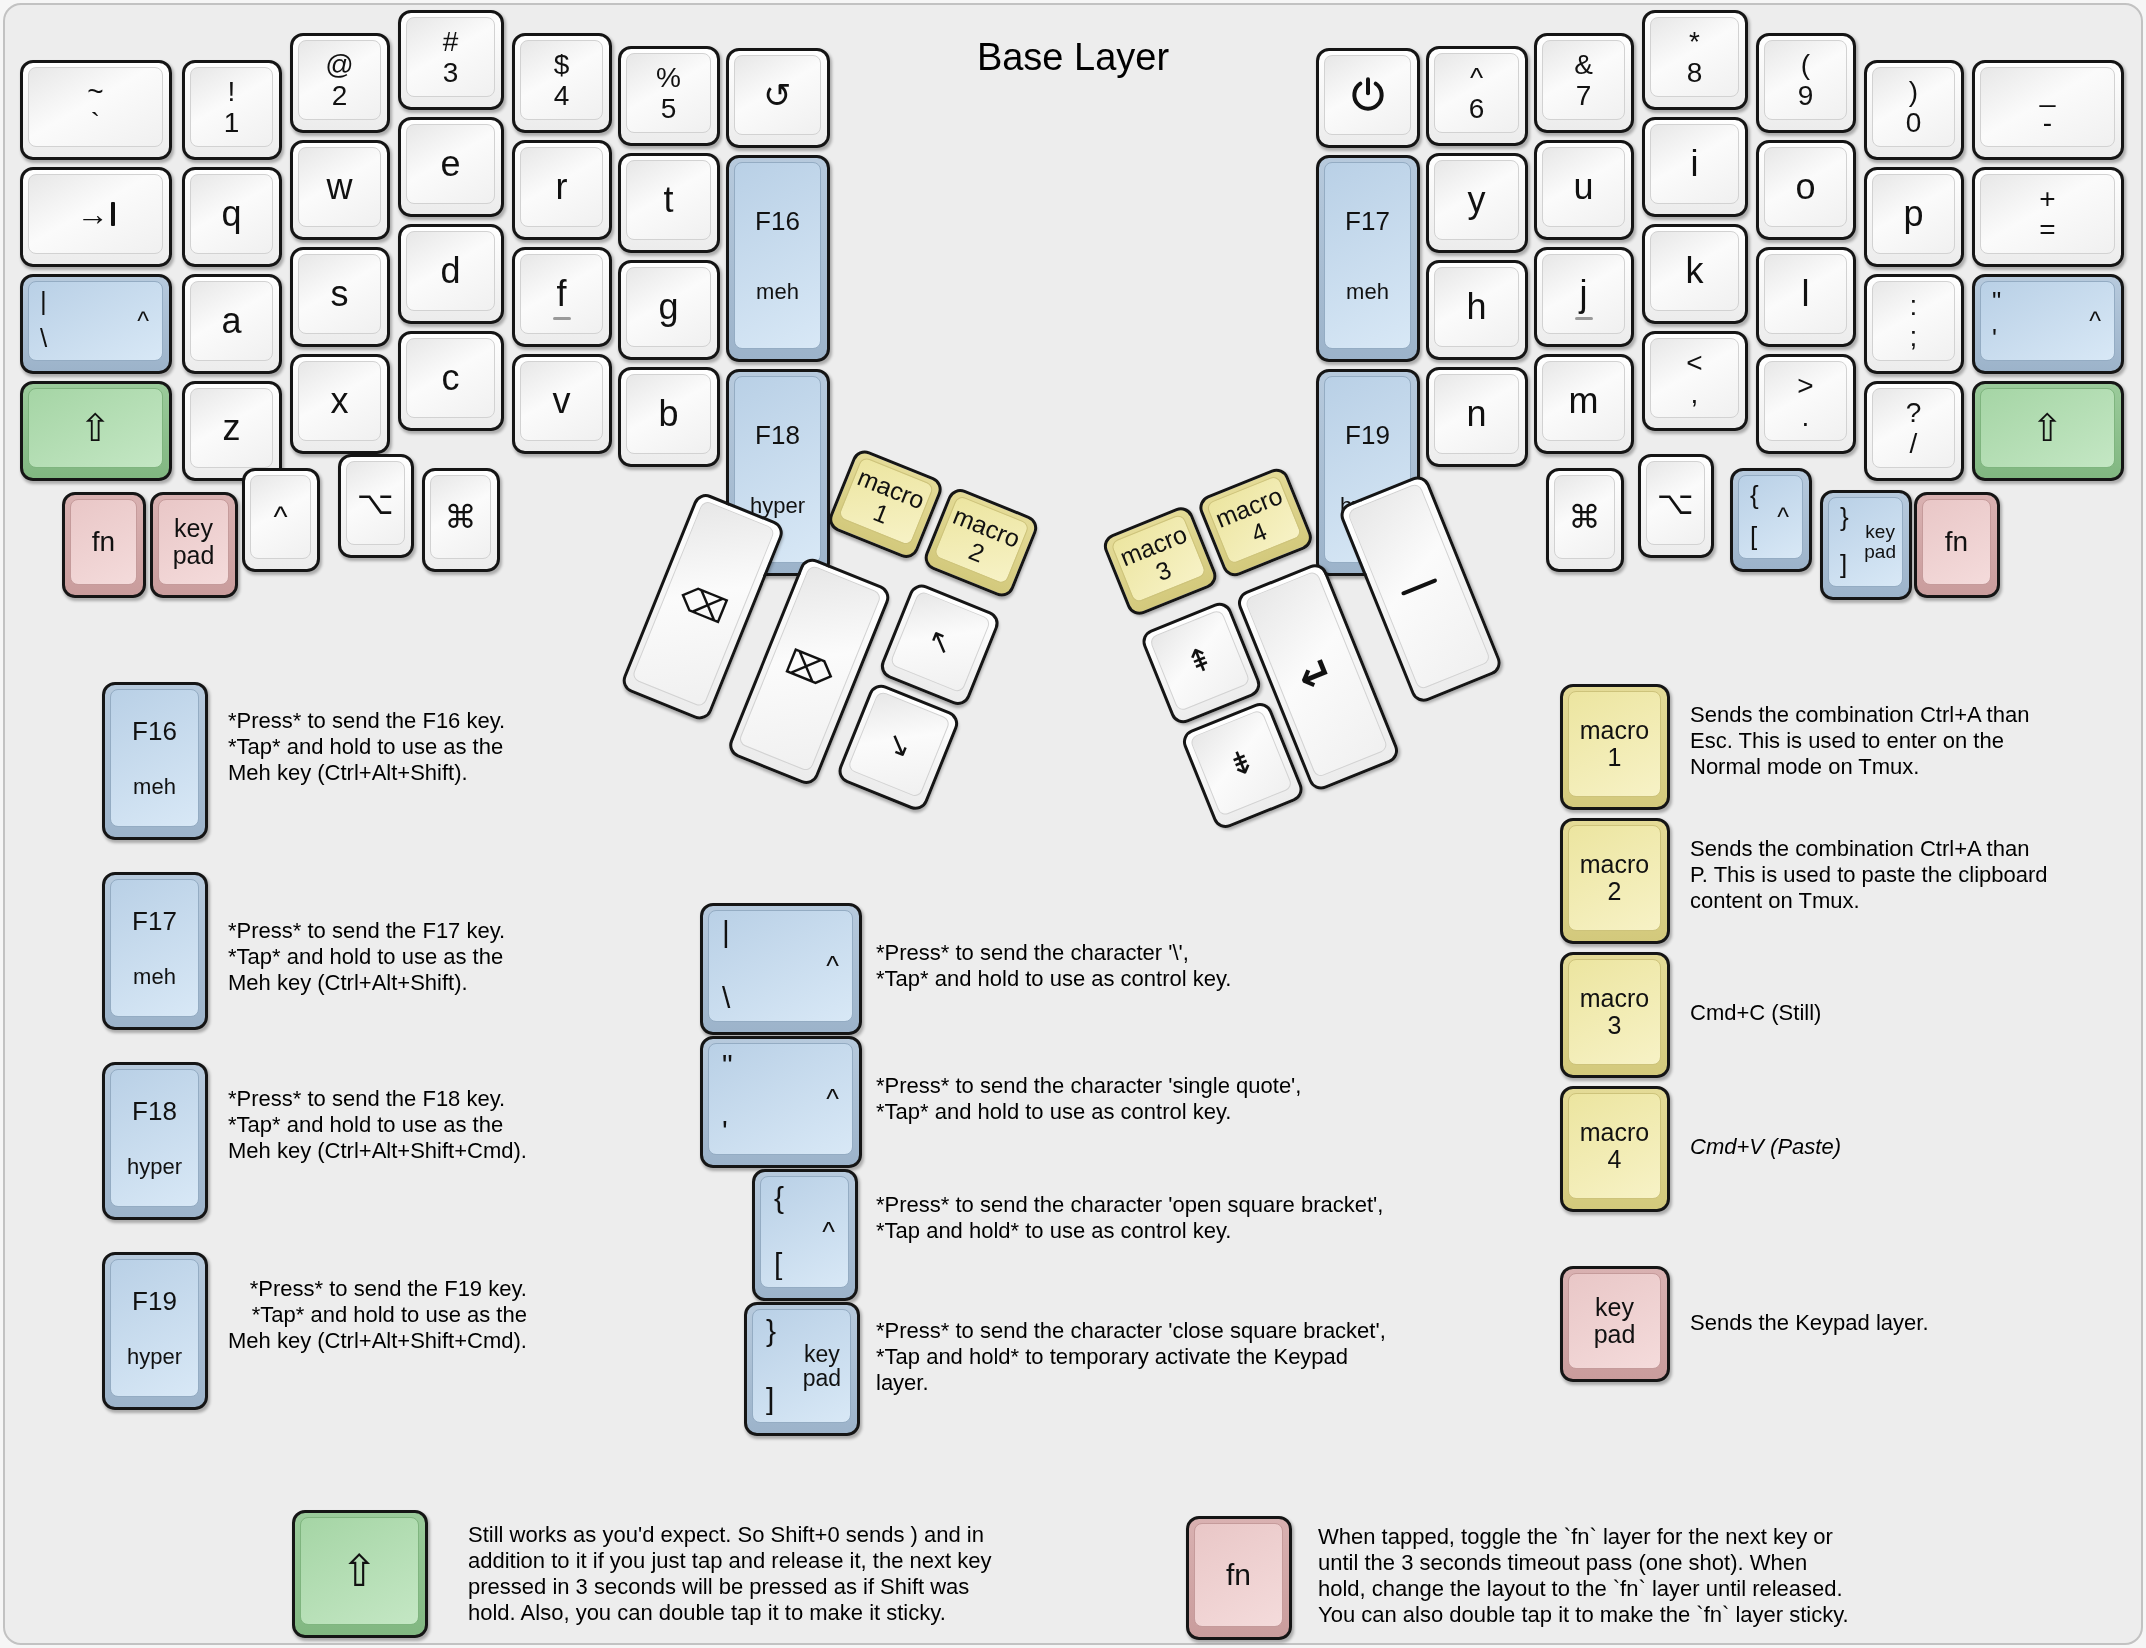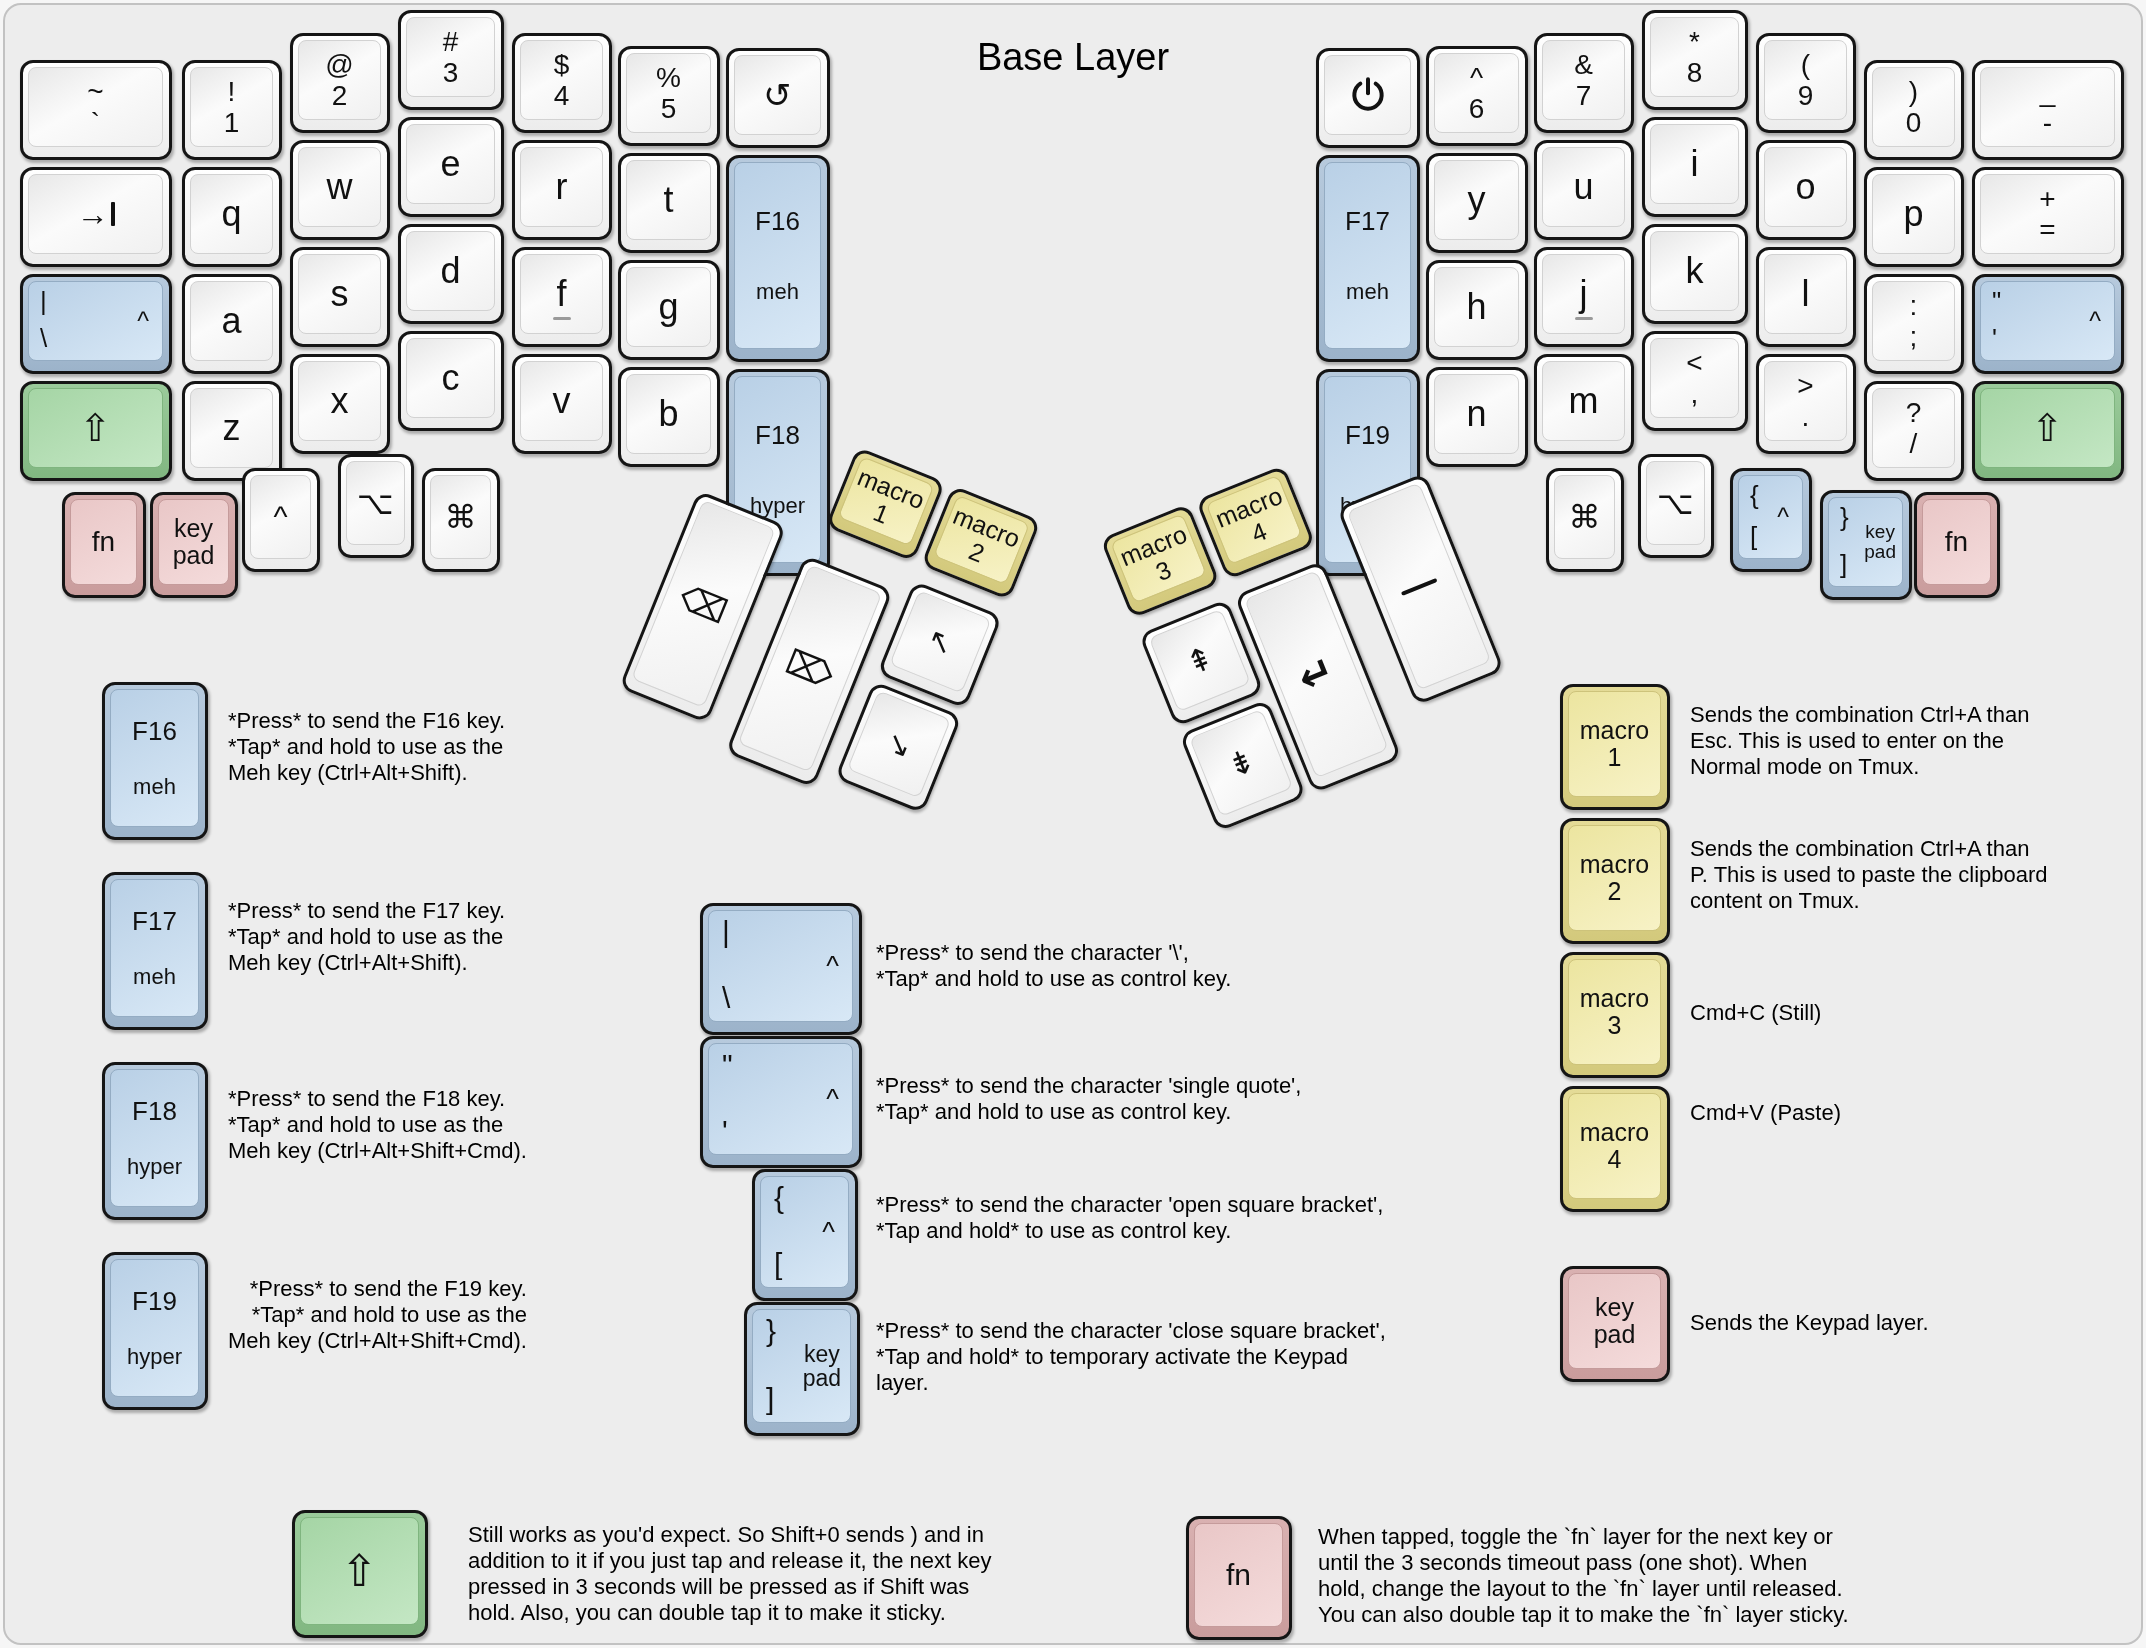--- a/index.html
+++ b/index.html
@@ -552,21 +552,21 @@
 *Tap* and hold to use as the
 Meh key (Ctrl+Alt+Shift).</div>
     <div class="key k-blue" style="left: 102px; top: 872px; width: 106px; height: 158px;">
       <div class="cap">
         <div class="fkey">
           <span class="f">F17</span>
           <span class="s">meh</span>
         </div>
       </div>
     </div>
-    <div class="ltext" style="left: 228px; top: 898px;">*Press* to send the F17 key.
+    <div class="ltext" style="left: 228px; top: 918px;">*Press* to send the F17 key.
 *Tap* and hold to use as the
 Meh key (Ctrl+Alt+Shift).</div>
     <div class="key k-blue" style="left: 102px; top: 1062px; width: 106px; height: 158px;">
       <div class="cap">
         <div class="fkey">
           <span class="f">F18</span>
           <span class="s">hyper</span>
         </div>
       </div>
     </div>
@@ -664,21 +664,21 @@
     </div>
     <div class="ltext" style="left: 1690px; top: 1000px;">Cmd+C (Still)</div>
     <div class="key k-yellow" style="left: 1560px; top: 1086px; width: 110px; height: 126px;">
       <div class="cap">
         <div class="lines2">
           <span style="display: block;">macro</span>
           <span style="display: block;">4</span>
         </div>
       </div>
     </div>
-    <div class="ltext" style="left: 1690px; top: 1100px;">Cmd+V (Paste)</div>
+    <div class="ltext" style="left: 1690px; top: 1134px; font-style: italic;">Cmd+V (Paste)</div>
     <div class="key k-pink" style="left: 1560px; top: 1266px; width: 110px; height: 116px;">
       <div class="cap">
         <div class="lines2">
           <span style="display: block;">key</span>
           <span style="display: block;">pad</span>
         </div>
       </div>
     </div>
     <div class="ltext" style="left: 1690px; top: 1310px;">Sends the Keypad layer.</div>
     <div class="key k-green" style="left: 292px; top: 1510px; width: 136px; height: 128px;">

